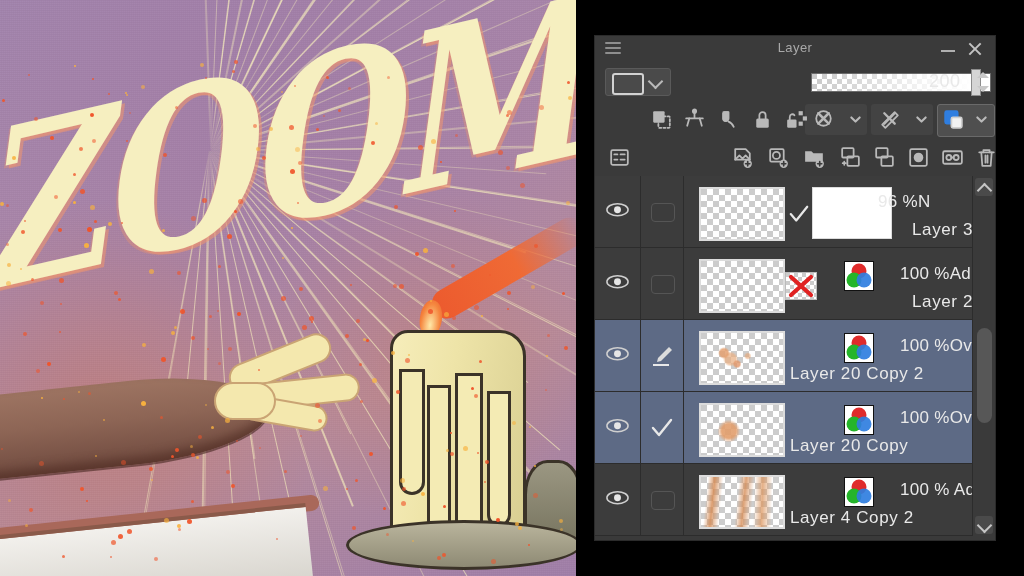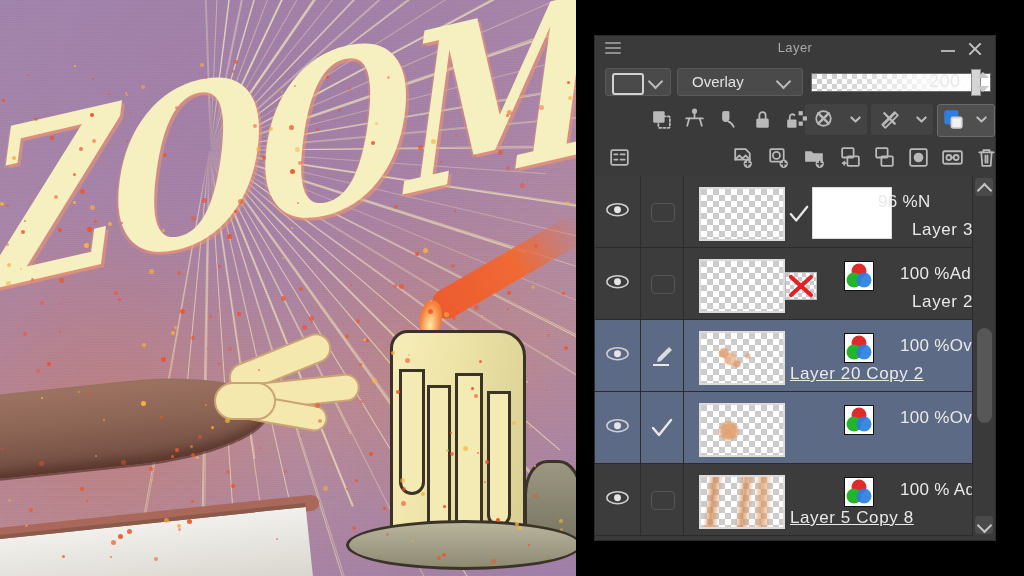--- a/index.html
+++ b/index.html
@@ -126,21 +126,21 @@
     background:repeating-conic-gradient(#ffffff 0 25%, #cccccc 0 50%) 0 0/12px 12px;}
   .thumb-art{position:absolute;left:0;top:0;width:100%;height:100%;}
   .maskchk{position:absolute;left:193px;top:28px;width:22px;height:20px;}
   .maskthumb{position:absolute;left:217px;top:11px;width:78px;height:50px;border:1px solid #dcdcdc;background:#fff;}
   .maskoff{position:absolute;left:190px;top:24px;width:30px;height:26px;
     background:repeating-conic-gradient(#ffffff 0 25%, #cccccc 0 50%) 0 0/8px 8px;border:1px solid #bbb;}
   .blendicon{position:absolute;left:249px;top:13px;width:28px;height:28px;background:#fff;border:1px solid #111;}
   .modetxt{position:absolute;left:283px;top:16px;color:#e9e9e9;font-size:17px;white-space:nowrap;letter-spacing:.3px;}
   .modetxt.shift{left:305px;}
   .nametxt{position:absolute;right:12px;top:44px;color:#e9e9e9;font-size:17px;white-space:nowrap;letter-spacing:.6px;}
-  .nametxt.left{right:auto;left:195px;text-decoration:underline;}
+  .nametxt.left{right:auto;left:195px;}
 
   
   #sb{position:absolute;right:0;top:0;width:22px;height:360px;background:#3a3a3a;border-left:1px solid #2c2c2c;}
   .sbbtn{position:absolute;left:2px;width:18px;height:18px;background:#4a4a4a;border-radius:3px;cursor:pointer;}
   #sbup{top:2px;} #sbdn{bottom:2px;}
   .sbarrow{position:absolute;left:4px;top:6px;width:9px;height:9px;border-left:2px solid #c5c5c5;border-top:2px solid #c5c5c5;}
   #sbup .sbarrow{transform:rotate(45deg);top:7px;}
   #sbdn .sbarrow{transform:rotate(-135deg);top:4px;}
   #sbthumb{position:absolute;left:4px;top:152px;width:15px;height:95px;background:#575757;border-radius:8px;cursor:pointer;}
 </style>
@@ -487,24 +487,20 @@
       <div id="title-text">Layer</div>
       <div id="win-min"></div>
       <div id="win-close"></div>
     </div>
 
     <div id="blendrow">
       <div class="ctl" id="colorbtn">
         <div id="colorswatch"></div>
         <div class="chev" style="left:44px;top:7px;"></div>
       </div>
-      <div class="ctl" id="blendsel">
-        <div id="blendsel-label">Overlay</div>
-        <div class="chev" style="left:100px;top:7px;"></div>
-      </div>
       <div id="opac-track">
         <div id="opac-fade"></div>
       </div>
       <div id="opac-handle"></div>
       <div id="opac-val">200</div>
       <div id="opac-spin">
           <i class="up"></i>
           <i class="dn"></i>
         </div>
     </div>
@@ -736,41 +732,42 @@
           </div>
           <div class="thumb">
             <div class="thumb-art" style="background:radial-gradient(circle at 34% 52%, rgba(226,158,108,.9) 0 12%, rgba(226,158,108,0) 19%);"></div>
           </div>
           <div class="blendicon" style="left: 249px;"><svg viewBox="0 0 28 28">
               <circle cx="14" cy="9" r="7.5" fill="#e02b2b"></circle>
               <circle cx="9" cy="18" r="7.5" fill="#25b52a"></circle>
               <circle cx="19" cy="18" r="7.5" fill="#2f7ee0" opacity=".92"></circle>
             </svg></div>
           <div class="modetxt shift">100 %Overlay</div>
+          <div class="nametxt left">Layer 20 Copy</div>
         </div>
         <div class="row">
           <div class="eyecol">
             <div class="eye"><svg viewBox="0 0 26 16">
                 <ellipse cx="13" cy="8" rx="11" ry="6.2" fill="none" stroke="#cfcfcf" stroke-width="1.6"></ellipse>
                 <circle cx="13" cy="8" r="3.6" fill="#e6e6e6"></circle>
               </svg></div>
           </div>
           <div class="markcol">
             <div class="emptybox"></div>
           </div>
           <div class="thumb">
             <div class="thumb-art" style="background:linear-gradient(96deg, rgba(213,140,86,0) 8%, rgba(213,140,86,.85) 16%, rgba(213,140,86,0) 26%),linear-gradient(96deg, rgba(213,140,86,0) 44%, rgba(213,140,86,.8) 52%, rgba(213,140,86,0) 62%),linear-gradient(92deg, rgba(220,150,95,0) 64%, rgba(220,150,95,.75) 74%, rgba(220,150,95,0) 86%);"></div>
           </div>
           <div class="blendicon" style="left: 249px;"><svg viewBox="0 0 28 28">
               <circle cx="14" cy="9" r="7.5" fill="#e02b2b"></circle>
               <circle cx="9" cy="18" r="7.5" fill="#25b52a"></circle>
               <circle cx="19" cy="18" r="7.5" fill="#2f7ee0" opacity=".92"></circle>
             </svg></div>
           <div class="modetxt shift">100 % Add (Glow)</div>
-          <div class="nametxt left">Layer 5 Copy 8</div>
+          <div class="nametxt left">Layer 4 Copy 2</div>
         </div>
         <div id="sb">
         <div class="sbbtn" id="sbup">
             <div class="sbarrow"></div>
           </div>
         <div id="sbthumb"></div>
         <div class="sbbtn" id="sbdn">
             <div class="sbarrow"></div>
           </div>
       </div>

